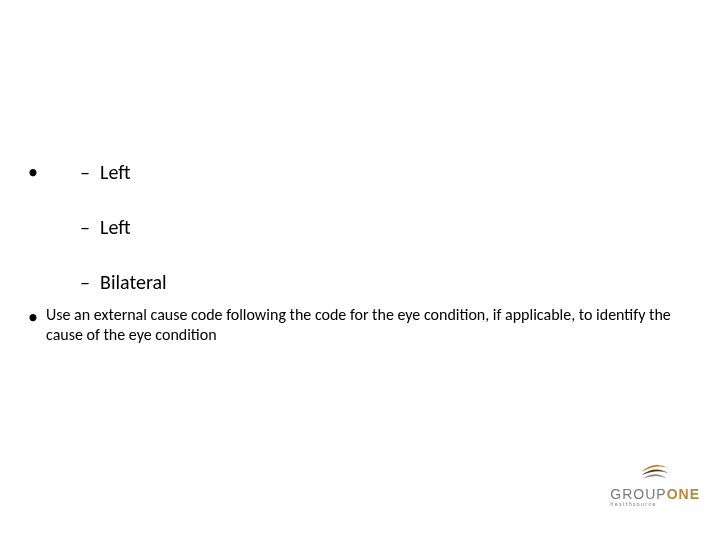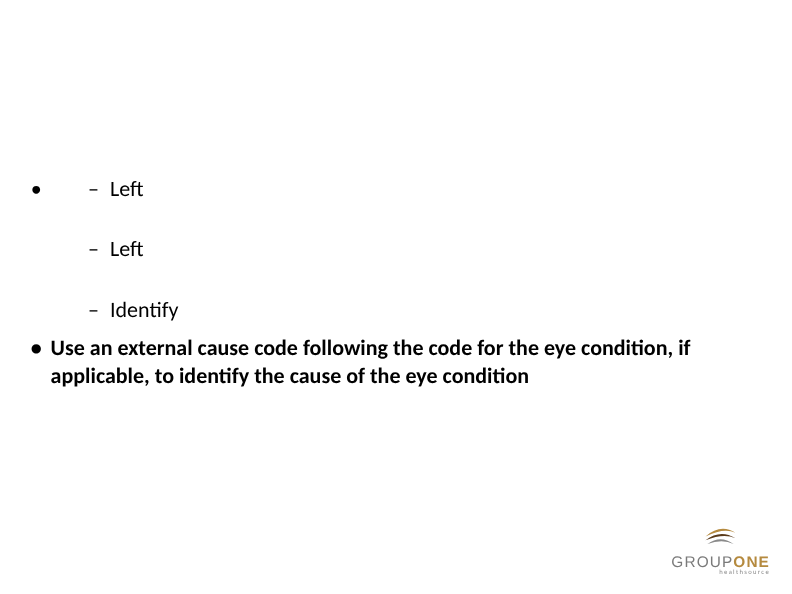--- a/index.html
+++ b/index.html
@@ -42,22 +42,21 @@
     font-size: 24px;
   }
   ul.level1 > li::before {
     content: "•";
     position: absolute;
     left: 4px;
     top: 0;
     font-size: 20px;
   }
   ul.level1 > li.smaller {
-    font-size: 20px;
-    font-weight: bold;
+    font-size: 16px;
   }
   ul.level2 {
     list-style: none;
     margin-top: 12px;
     padding-left: 34px;
   }
   ul.level2 > li {
     position: relative;
     padding-left: 20px;
     margin-bottom: 4px;
@@ -66,22 +65,21 @@
   }
   ul.level2 > li::before {
     content: "–";
     position: absolute;
     left: 0;
     top: 0;
   }
   .logo {
     position: absolute;
     right: 20px;
-    bottom: 16px;
-    text-align: right;
+    bottom: 32px;
   }
   .logo-swirl {
     width: 34px;
     height: 28px;
     margin: 0 auto 2px auto;
     position: relative;
     display: block;
   }
   .logo-text {
     font-family: Arial, sans-serif;
@@ -106,21 +104,21 @@
 
 <div class="slide">
 
 
   <div class="content">
     <ul class="level1">
       <li>
         <ul class="level2">
           <li>Left</li>
           <li>Left</li>
-          <li>Identify</li>
+          <li>Bilateral</li>
         </ul>
       </li>
       <li class="smaller">Use an external cause code following the code for the eye condition, if applicable, to identify the cause of the eye condition</li>
     </ul>
   </div>
 
   <div class="logo">
     <svg class="logo-swirl" viewBox="0 0 40 32">
       <path d="M4 18 Q20 4 36 14 Q24 8 4 18 Z" fill="#b58a3f"></path>
       <path d="M4 22 Q20 10 36 20 Q24 14 4 22 Z" fill="#5a3a1a"></path>

